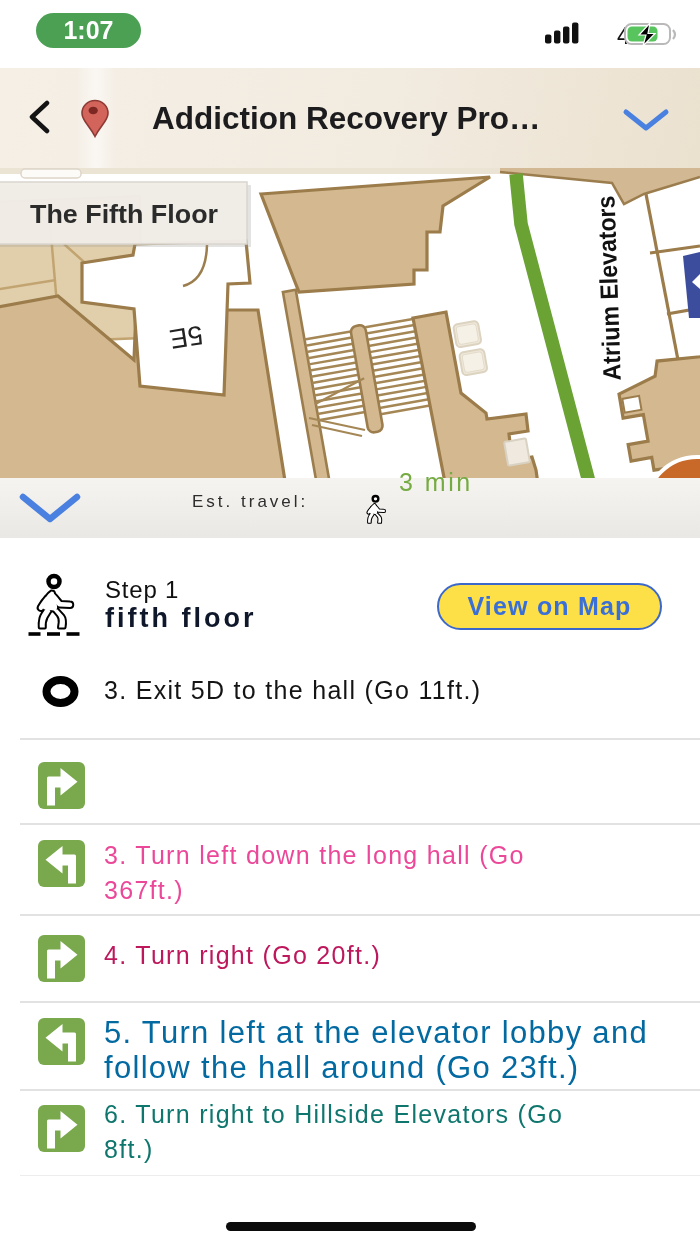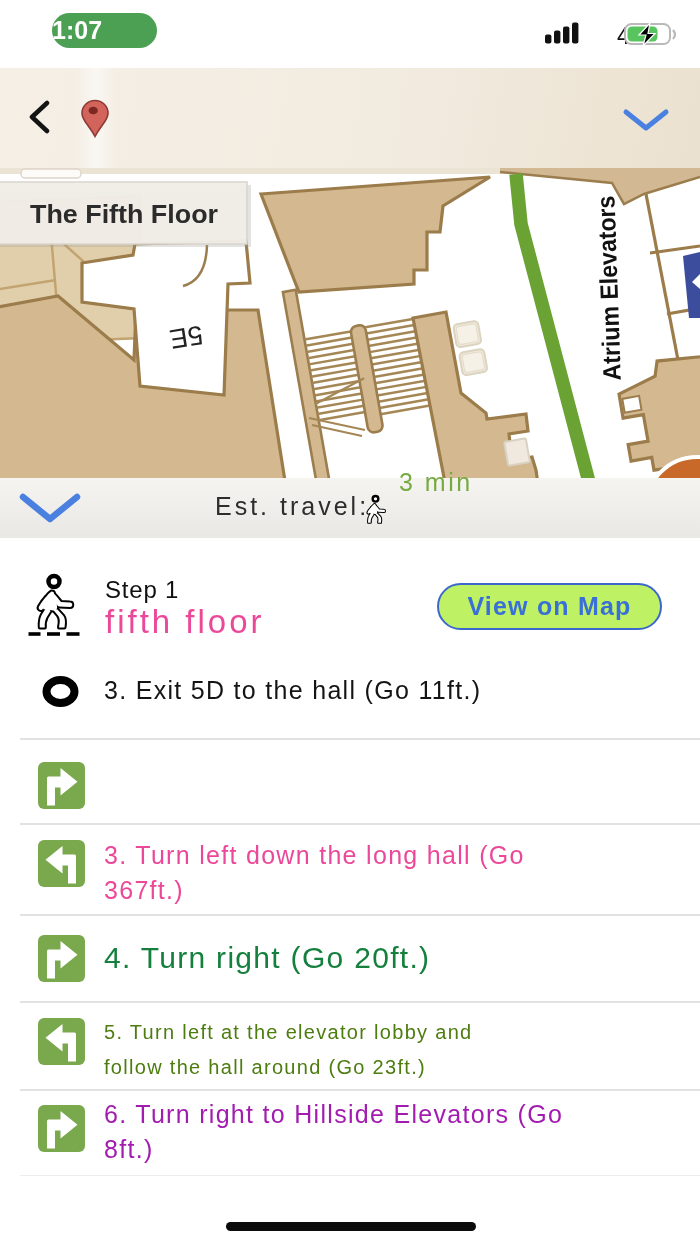--- a/index.html
+++ b/index.html
@@ -7,21 +7,21 @@
     font-family:"Liberation Sans", sans-serif; }
   .abs { position:absolute; }
   #page { position:relative; width:700px; height:1244px; }
 </style>
 </head>
 <body>
 <div id="page">
 
 <div class="abs" style="left:0;top:0;width:700px;height:68px;background:#ffffff;"></div>
 
-<div class="abs" style="left:52px;top:13px;width:105px;height:35px;background:#4ba054;border-radius:18px;color:#fff;font-size:25px;font-weight:bold;text-align:left;line-height:35px;">1:07</div>
+<div class="abs" style="left:36px;top:13px;width:105px;height:35px;background:#4ba054;border-radius:18px;color:#fff;font-size:25px;font-weight:bold;text-align:center;line-height:35px;">1:07</div>
 
 <svg class="abs" style="left:545px;top:22px;" width="38" height="24" viewBox="0 0 38 24">
   <rect x="0" y="12.5" width="6.4" height="9" rx="2" fill="#111"></rect>
   <rect x="9" y="8.5" width="6.4" height="13" rx="2" fill="#111"></rect>
   <rect x="18" y="4.5" width="6.4" height="17" rx="2" fill="#111"></rect>
   <rect x="27" y="0.5" width="6.4" height="21" rx="2" fill="#111"></rect>
 </svg>
 
 <div class="abs" style="left:585px;top:23px;font-size:23px;color:#111;margin-left:32px;">4G</div>
 
@@ -38,20 +38,21 @@
 
 <svg class="abs" style="left:26px;top:100px;" width="26" height="34" viewBox="0 0 26 34">
   <path d="M 21,3 L 6,17 L 21,31" fill="none" stroke="#141414" stroke-width="4.5" stroke-linecap="round" stroke-linejoin="round"></path>
 </svg>
 
 <svg class="abs" style="left:79px;top:99px;" width="32" height="40" viewBox="0 0 32 40">
   <path d="M 16,1.5 C 8.6,1.5 3,7.2 3,14.2 C 3,21.5 10,26 16,37.5 C 22,26 29,21.5 29,14.2 C 29,7.2 23.4,1.5 16,1.5 Z" fill="#d2645c" stroke="#8d3a34" stroke-width="1.6"></path>
   <ellipse cx="14.2" cy="11.5" rx="4.6" ry="3.8" fill="#7c2722"></ellipse>
 </svg>
 
+<div class="abs" style="left:152px;top:100px;font-size:31.5px;font-weight:bold;color:#1c1c1e;white-space:nowrap;">Addiction Recovery Pro…</div>
 
 <svg class="abs" style="left:622px;top:108px;" width="48" height="26" viewBox="0 0 48 26">
   <path d="M 4,4 L 24,20 L 44,4" fill="none" stroke="#4a80e0" stroke-width="5" stroke-linecap="round" stroke-linejoin="round"></path>
 </svg>
 
 <svg class="abs" style="left:0;top:168px;" width="700" height="310" viewBox="0 0 700 310">
   <defs>
     <g id="chair">
       <rect x="0" y="0" width="25" height="23" rx="4" fill="#efe8da" stroke="#dcd3c0" stroke-width="2"></rect>
       <rect x="2.5" y="2.5" width="20" height="18" rx="3" fill="#f6f1e7" stroke="#e3dbc9" stroke-width="1"></rect>
@@ -166,21 +167,21 @@
   <rect x="-4" y="14" width="251" height="62" fill="#f1ede7" fill-opacity="0.97" stroke="#d9d5ce" stroke-width="1.5"></rect>
   <text x="30" y="54.5" font-size="25.5" font-weight="bold" fill="#2b2b2b" textLength="188" lengthAdjust="spacingAndGlyphs">The Fifth Floor</text>
 </svg>
 
 <div class="abs" style="left:0;top:478px;width:700px;height:60px;background:linear-gradient(#f5f4f1,#eae8e4);"></div>
 
 <svg class="abs" style="left:18px;top:492px;" width="64" height="36" viewBox="0 0 64 36">
   <path d="M 5,5 L 32,27 L 59,5" fill="none" stroke="#4a80e0" stroke-width="6.5" stroke-linecap="round" stroke-linejoin="round"></path>
 </svg>
 
-<div class="abs" style="left:192px;top:492px;font-size:25px;color:#2d2d2d;letter-spacing:3px;margin-left:23px;">Est. travel:</div>
+<div class="abs" style="left:192px;top:492px;font-size:17px;color:#2d2d2d;letter-spacing:3px;">Est. travel:</div>
 
 <svg class="abs" style="left:362px;top:493px;" width="27" height="34" viewBox="0 0 52 64">
   <g>
   <circle cx="26" cy="10.5" r="5.5" fill="#fff" stroke="#000" stroke-width="4.5"></circle>
   <g stroke="#000" stroke-width="4" fill="none" stroke-linejoin="round">
     <path d="M 23.5,20.5 C 19,23.5 16,28.5 14.5,34 C 14,36.5 15,38.5 17.5,38.5 L 26,39.5 C 28.5,39.5 29.5,37.5 29,35 C 28,29 26.5,24 25.5,21 Z"></path>
     <path d="M 25.5,22.5 C 28,24.5 31,28.5 33,31 L 42,31.5 C 45,31.5 45,36 42,36 L 31.5,35.5 C 29,35 26,30.5 24,27.5 Z"></path>
     <path d="M 18,26 C 15.5,28.5 13,32 11,35.5 C 9.5,38.5 13.5,40.5 15,37.5 C 16.5,34.5 18.5,31 20,28.5 Z"></path>
     <path d="M 19,36 C 16,40 13.5,43.5 12.5,47 C 11.8,50 11.5,53 11.8,56.5 L 16.8,56.5 C 16.5,53 17,49.5 18.5,46.5 L 22.5,40 Z"></path>
     <path d="M 24.5,38 L 30,44.5 C 31.5,46.5 32,49 31.7,51.5 L 31,56.5 L 36.5,56.5 C 37.5,50.5 37,47 35,44.5 L 29.5,38.5 Z"></path>
@@ -217,23 +218,23 @@
 </g>
   <g stroke="#000" stroke-width="3.6">
     <line x1="0.5" y1="63" x2="12.5" y2="63"></line>
     <line x1="19" y1="63" x2="32" y2="63"></line>
     <line x1="38.5" y1="63" x2="51.5" y2="63"></line>
   </g>
 </svg>
 
 <div class="abs" style="left:105px;top:576px;font-size:24px;color:#101010;letter-spacing:.8px;">Step 1</div>
 
-<div class="abs" style="left:105px;top:603px;font-size:33px;font-weight:normal;color:#ec4899;letter-spacing:3px;">fifth floor</div>
-
-<div class="abs" style="left:437px;top:583px;width:225px;height:47px;border:2.5px solid #3c68cc;border-radius:24px;background:#bef264;color:#3a6fd8;font-size:25px;font-weight:bold;text-align:center;line-height:43px;letter-spacing:1.2px;">View on Map</div>
+<div class="abs" style="left:105px;top:603px;font-size:27px;font-weight:bold;color:#0f172a;letter-spacing:3px;">fifth floor</div>
+
+<div class="abs" style="left:437px;top:583px;width:225px;height:47px;border:2.5px solid #3c68cc;border-radius:24px;background:#fde047;color:#3a6fd8;font-size:25px;font-weight:bold;text-align:center;line-height:43px;letter-spacing:1.2px;">View on Map</div>
 
 <svg class="abs" style="left:42px;top:676px;" width="38" height="32" viewBox="0 0 38 32">
   <ellipse cx="18.5" cy="15.5" rx="14" ry="11.5" fill="none" stroke="#000" stroke-width="8"></ellipse>
 </svg>
 <div class="abs" style="left:104px;top:676px;font-size:25px;color:#141414;letter-spacing:1.3px;">3. Exit 5D to the hall (Go 11ft.)</div>
 
 <div class="abs" style="left:20px;top:738px;width:680px;height:1.5px;background:#e2e2e2;"></div>
 
 <svg class="abs" style="left:38px;top:762px;" width="47" height="47" viewBox="0 0 47 47">
   <rect width="47" height="47" rx="6" fill="#7aa94d"></rect>
@@ -249,37 +250,37 @@
   </g>
 </svg>
 <div class="abs" style="left:104px;top:838px;font-size:25px;color:#ec4899;letter-spacing:1.3px;line-height:35px;">3. Turn left down the long hall (Go<br>367ft.)</div>
 
 <div class="abs" style="left:20px;top:914px;width:680px;height:1.5px;background:#e2e2e2;"></div>
 
 <svg class="abs" style="left:38px;top:935px;" width="47" height="47" viewBox="0 0 47 47">
   <rect width="47" height="47" rx="6" fill="#7aa94d"></rect>
   <path d="M 9,43.5 V 16 Q 9,14.5 10.5,14.5 H 22.5 V 6 L 39.5,19.7 L 22.5,33.4 V 25.5 H 17 V 43.5 Z" fill="#fff"></path>
 </svg>
-<div class="abs" style="left:104px;top:941px;font-size:30px;color:#15803d;letter-spacing:1.3px;">4. Turn right (Go 20ft.)</div>
+<div class="abs" style="left:104px;top:941px;font-size:25px;color:#be185d;letter-spacing:1.3px;">4. Turn right (Go 20ft.)</div>
 
 <div class="abs" style="left:20px;top:1001px;width:680px;height:1.5px;background:#e2e2e2;"></div>
 
 <svg class="abs" style="left:38px;top:1018px;" width="47" height="47" viewBox="0 0 47 47">
   <rect width="47" height="47" rx="6" fill="#7aa94d"></rect>
   <g transform="translate(47 0) scale(-1 1)">
     <path d="M 9,43.5 V 16 Q 9,14.5 10.5,14.5 H 22.5 V 6 L 39.5,19.7 L 22.5,33.4 V 25.5 H 17 V 43.5 Z" fill="#fff"></path>
   </g>
 </svg>
-<div class="abs" style="left:104px;top:1015px;font-size:20px;color:#4d7c0f;letter-spacing:1.3px;line-height:35px;">5. Turn left at the elevator lobby and<br>follow the hall around (Go 23ft.)</div>
+<div class="abs" style="left:104px;top:1015px;font-size:31px;color:#0369a1;letter-spacing:1.3px;line-height:35px;">5. Turn left at the elevator lobby and<br>follow the hall around (Go 23ft.)</div>
 
 <div class="abs" style="left:20px;top:1089px;width:680px;height:1.5px;background:#e2e2e2;"></div>
 
 <svg class="abs" style="left:38px;top:1105px;" width="47" height="47" viewBox="0 0 47 47">
   <rect width="47" height="47" rx="6" fill="#7aa94d"></rect>
   <path d="M 9,43.5 V 16 Q 9,14.5 10.5,14.5 H 22.5 V 6 L 39.5,19.7 L 22.5,33.4 V 25.5 H 17 V 43.5 Z" fill="#fff"></path>
 </svg>
-<div class="abs" style="left:104px;top:1097px;font-size:25px;color:#a21caf;letter-spacing:1.3px;line-height:35px;">6. Turn right to Hillside Elevators (Go<br>8ft.)</div>
+<div class="abs" style="left:104px;top:1097px;font-size:25px;color:#0f766e;letter-spacing:1.3px;line-height:35px;">6. Turn right to Hillside Elevators (Go<br>8ft.)</div>
 
 <div class="abs" style="left:20px;top:1175px;width:680px;height:1px;background:#ededed;"></div>
 
 <div class="abs" style="left:226px;top:1222px;width:250px;height:9px;border-radius:5px;background:#0b0b0b;"></div>
 
 </div>
 
 </body></html>

